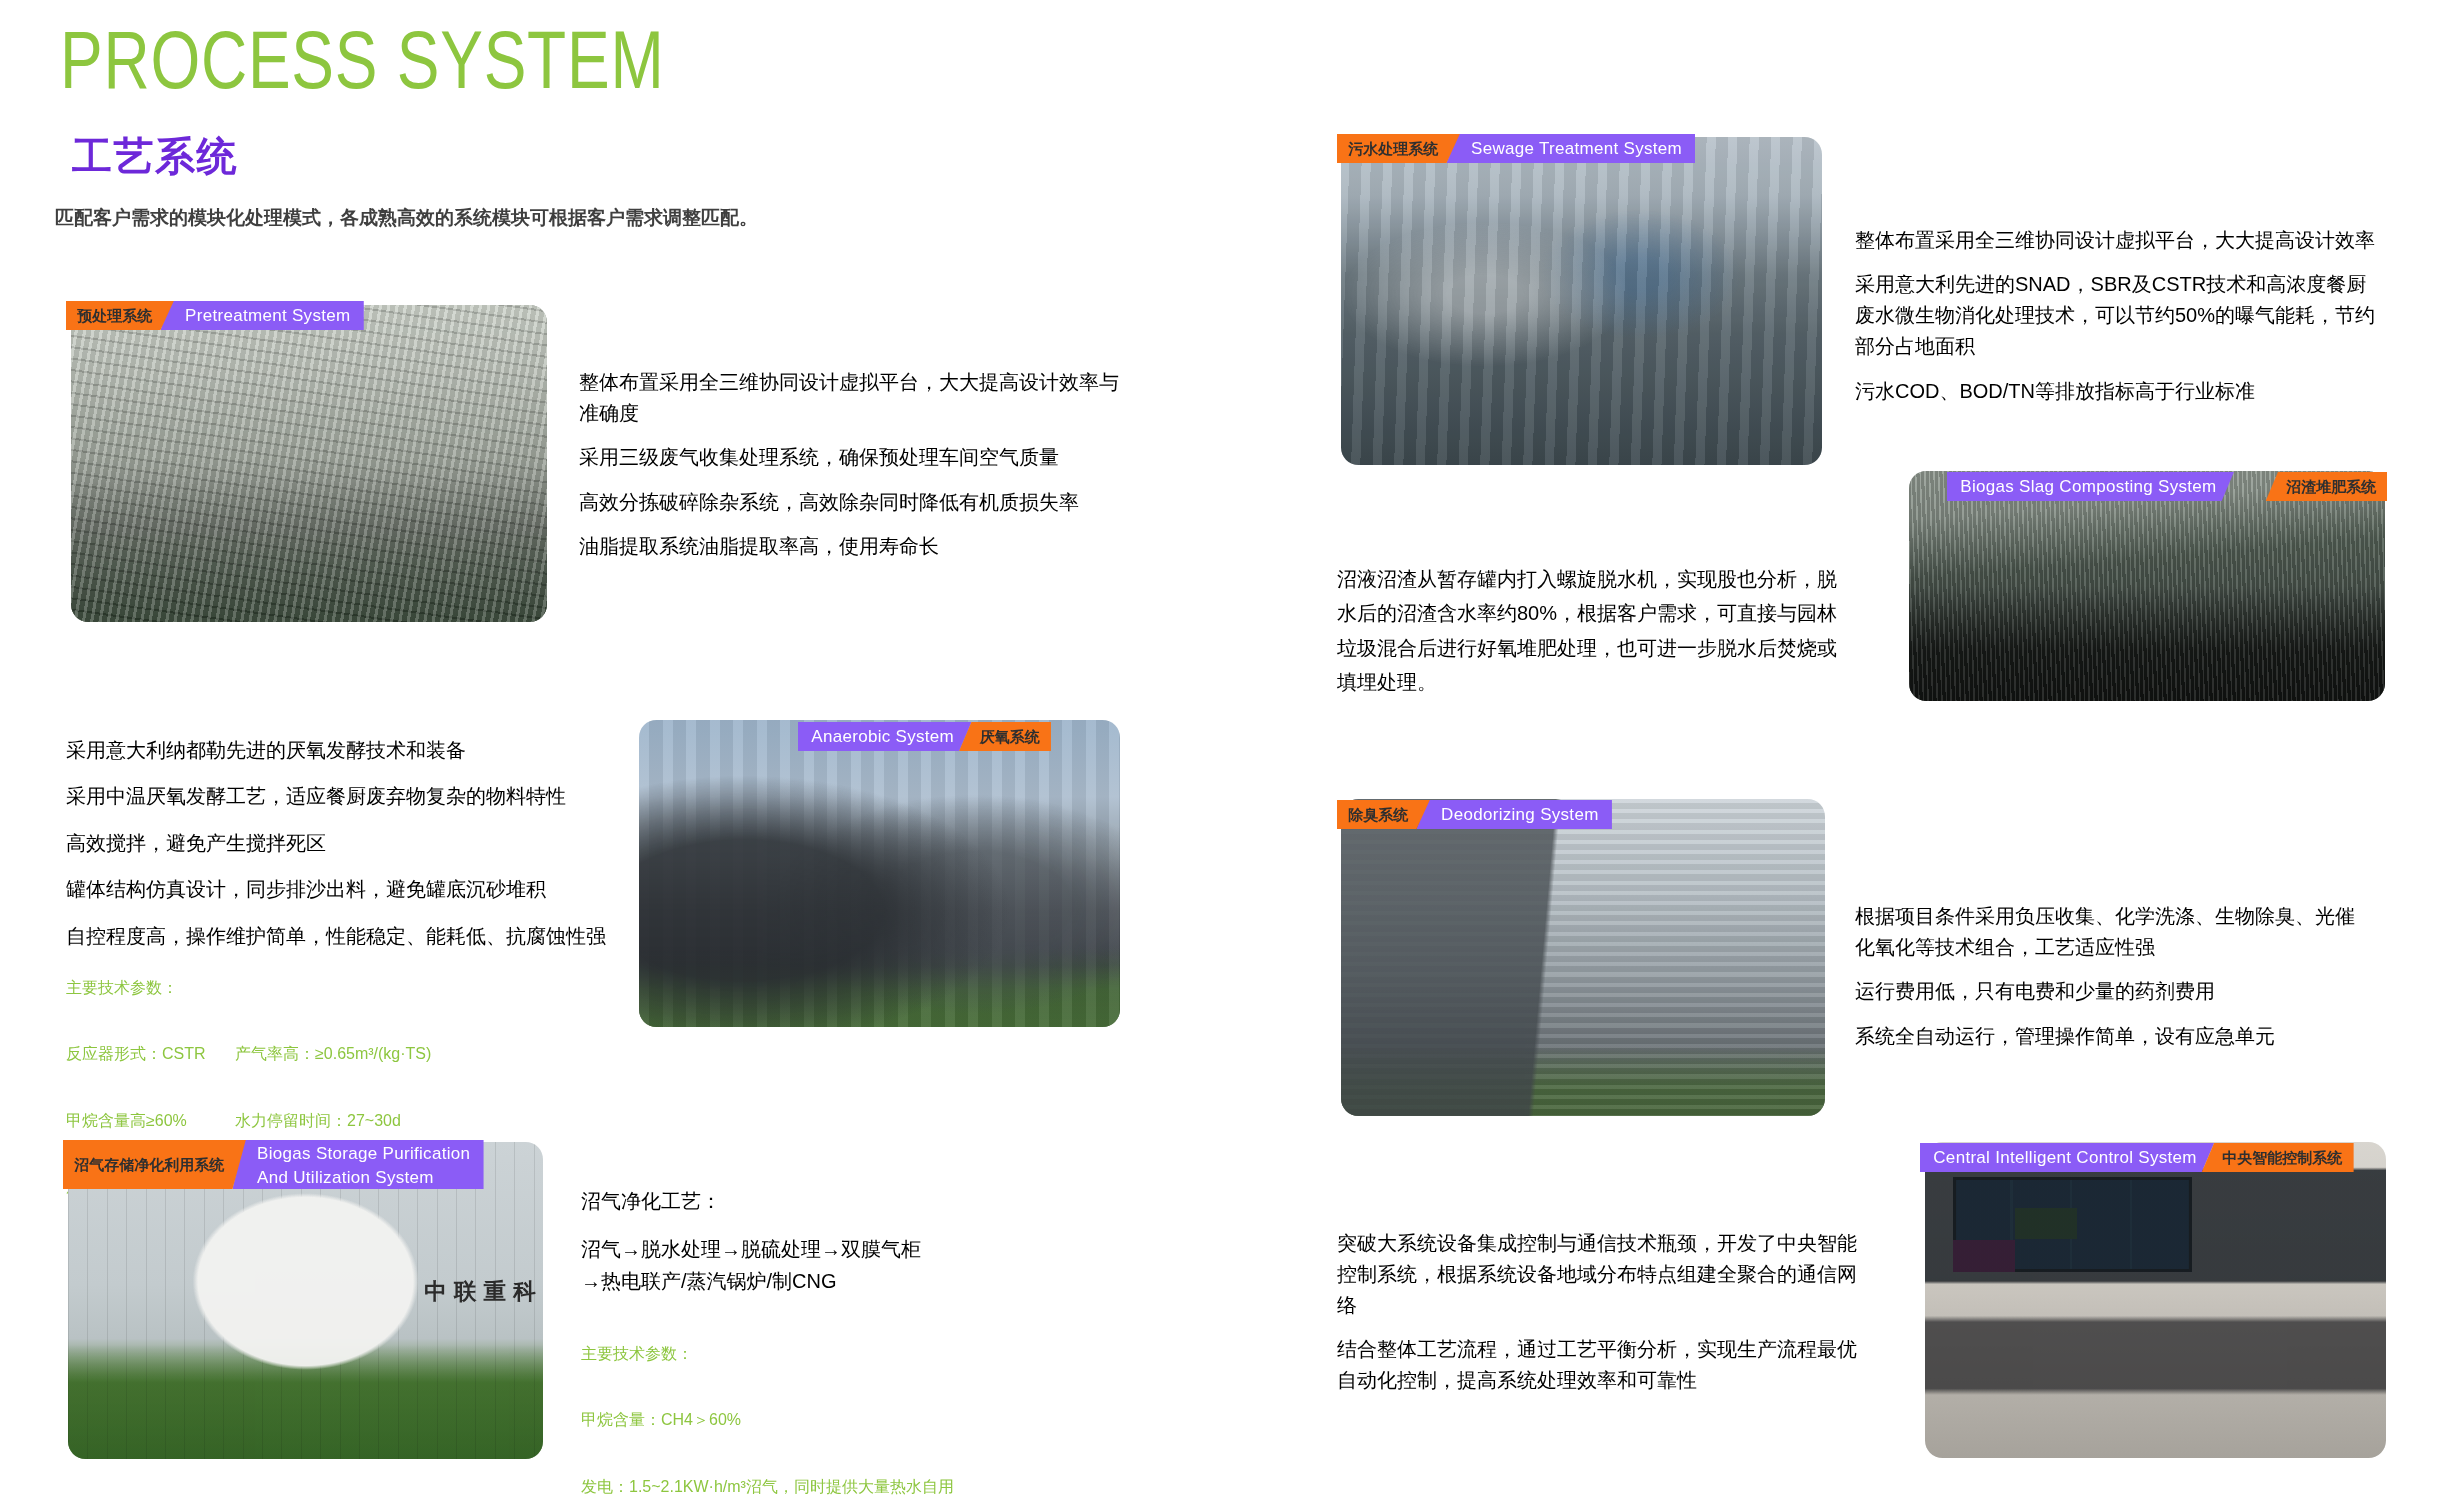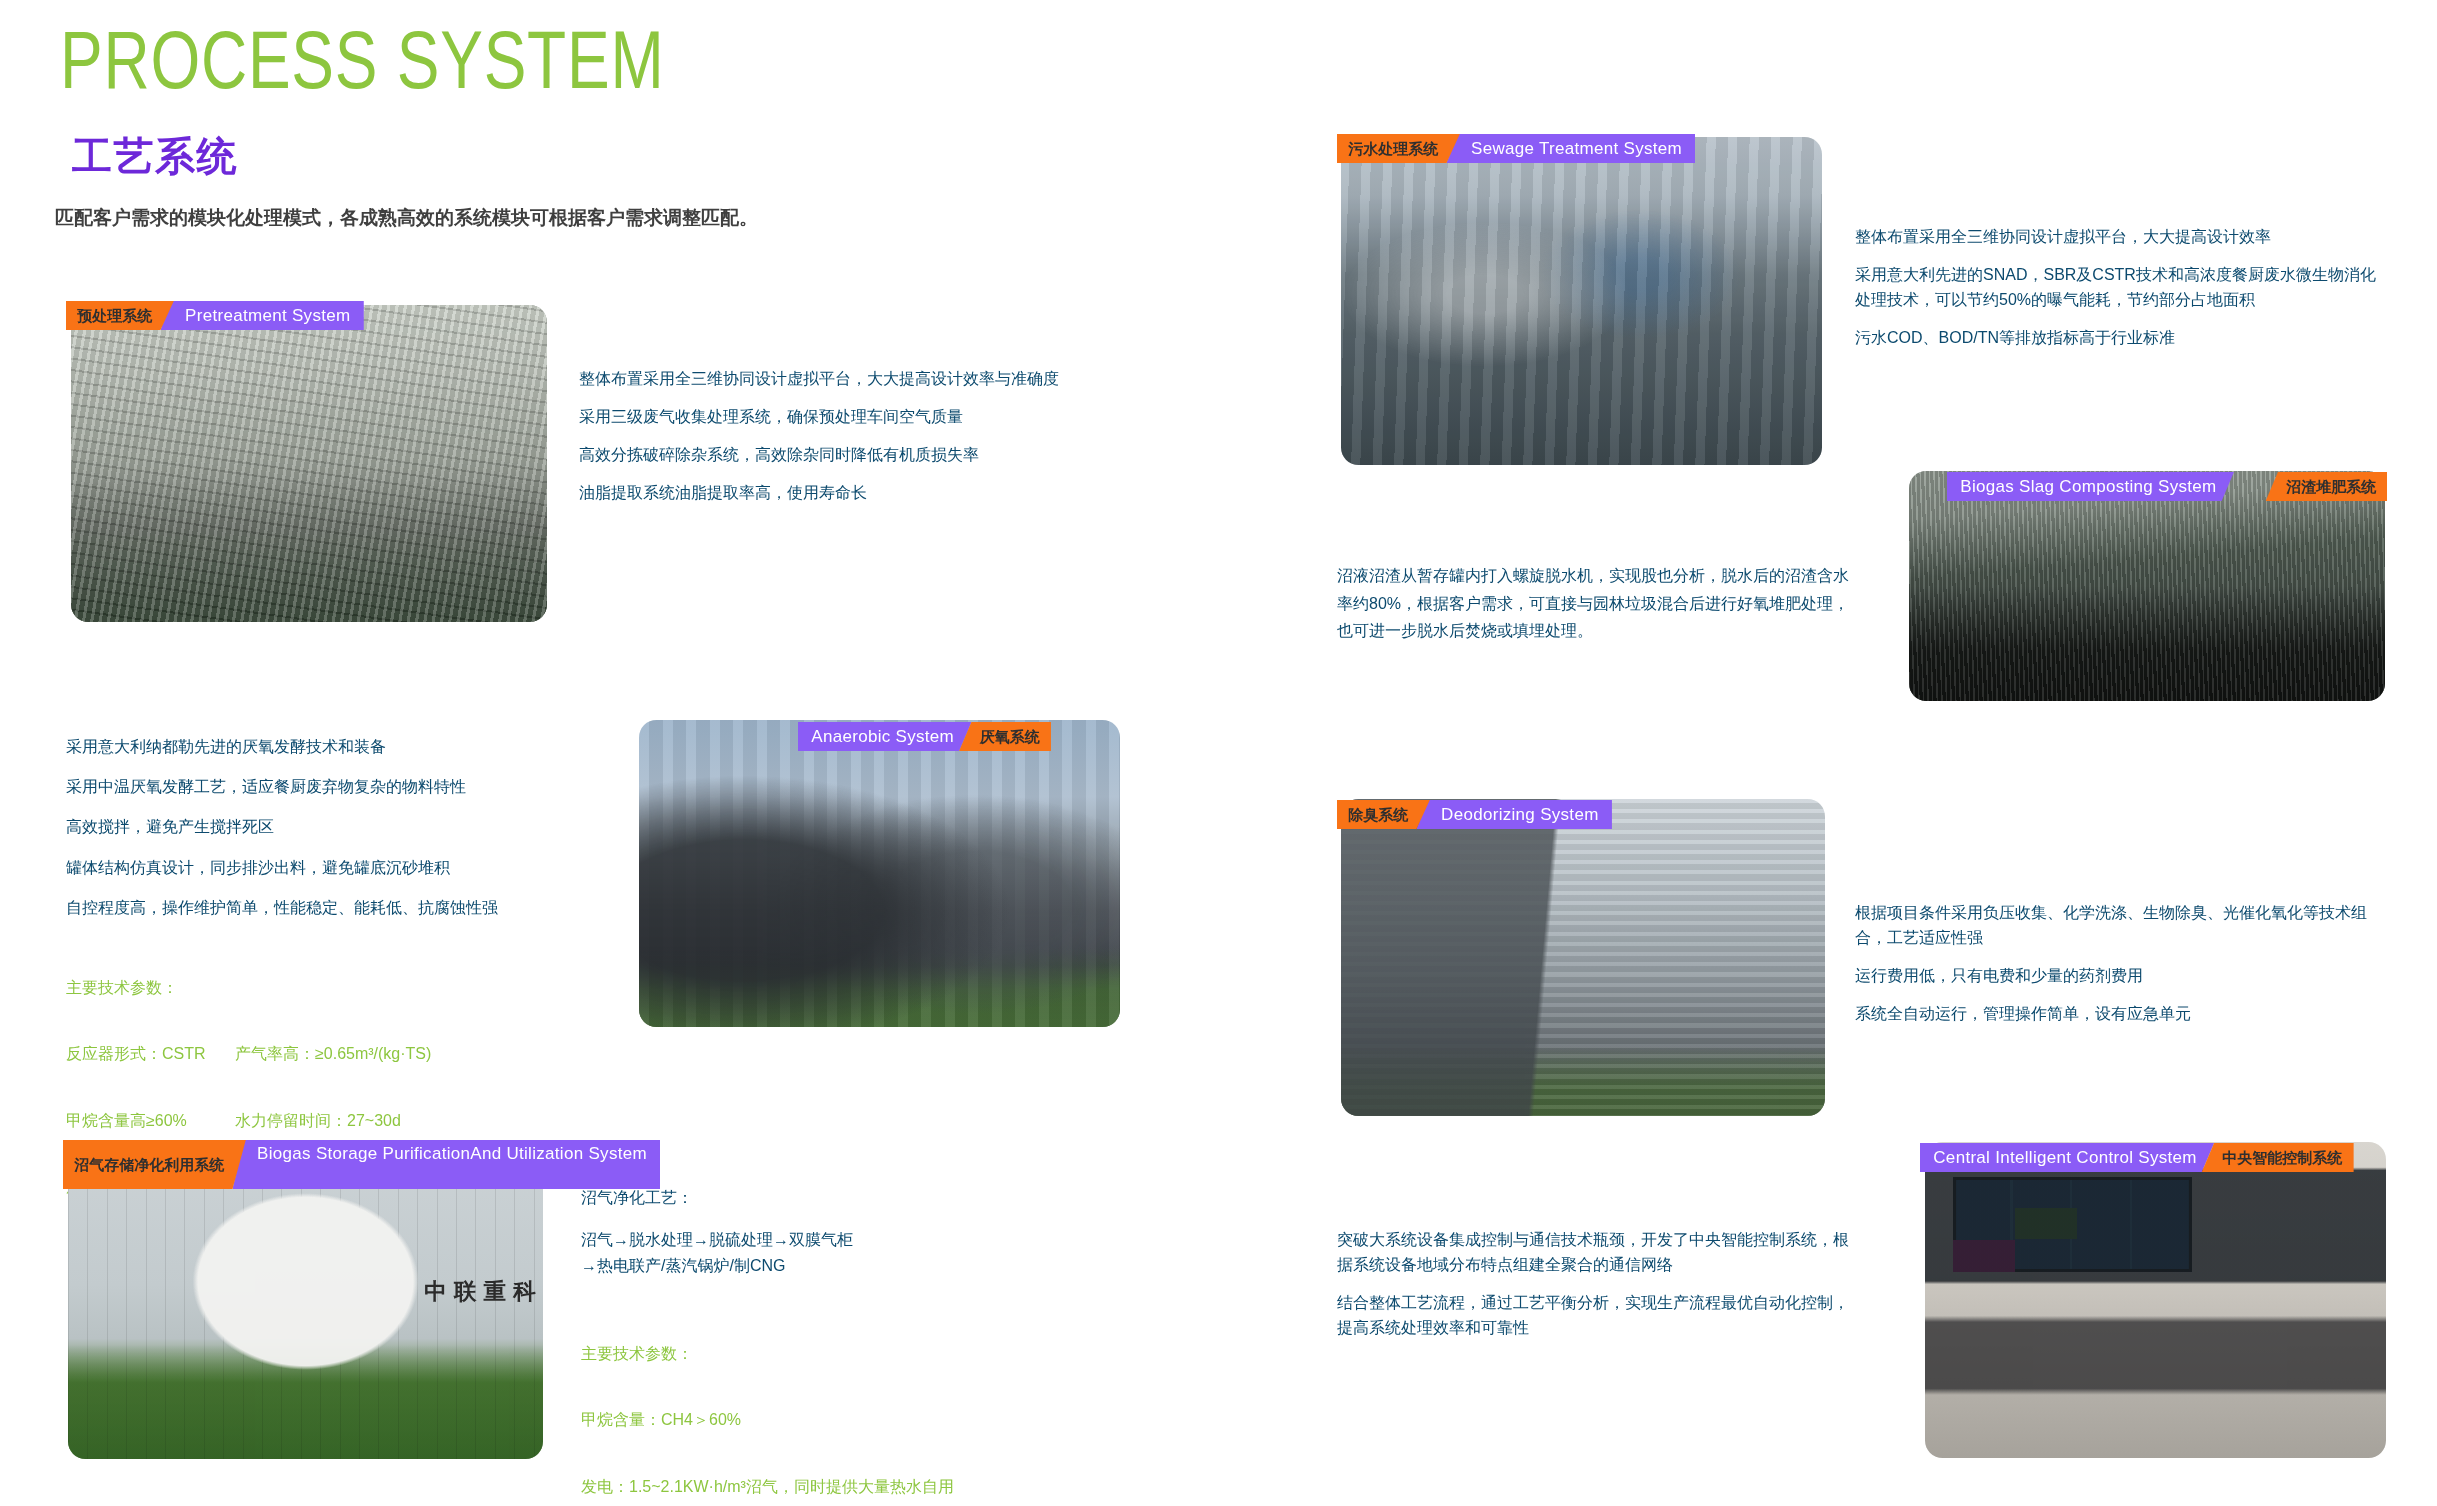--- a/index.html
+++ b/index.html
@@ -207,28 +207,28 @@
   .badge.en-left .cn{
     margin-left:-12.3px;
     padding:0 11.3px 0 20.5px;
     clip-path:polygon(12.3px 0, 100% 0, 100% 100%, 0 100%);
   }
   .badge.two-line{height:49px;}
   .badge.two-line .cn{line-height:49px;}
   .badge.two-line .en{
     line-height:23.5px;
     padding-top:1.5px;
-    display:flex;flex-direction:row;justify-content:space-between;
+    display:flex;flex-direction:column;justify-content:space-between;
   }
 
   
   .txt{
     position:absolute;
-    color:#0c4a6e;
-    font-size:16px;
+    color:#000000;
+    font-size:20px;
     line-height:1.55;
   }
   .txt p{margin:0 0 13.3px 0;}
   .txt p:last-child{margin-bottom:0;}
   .txt.tight p{margin-bottom:15.4px;}
 
   .specs{
     position:absolute;
     color:#8dc63f;
     font-size:16px;

